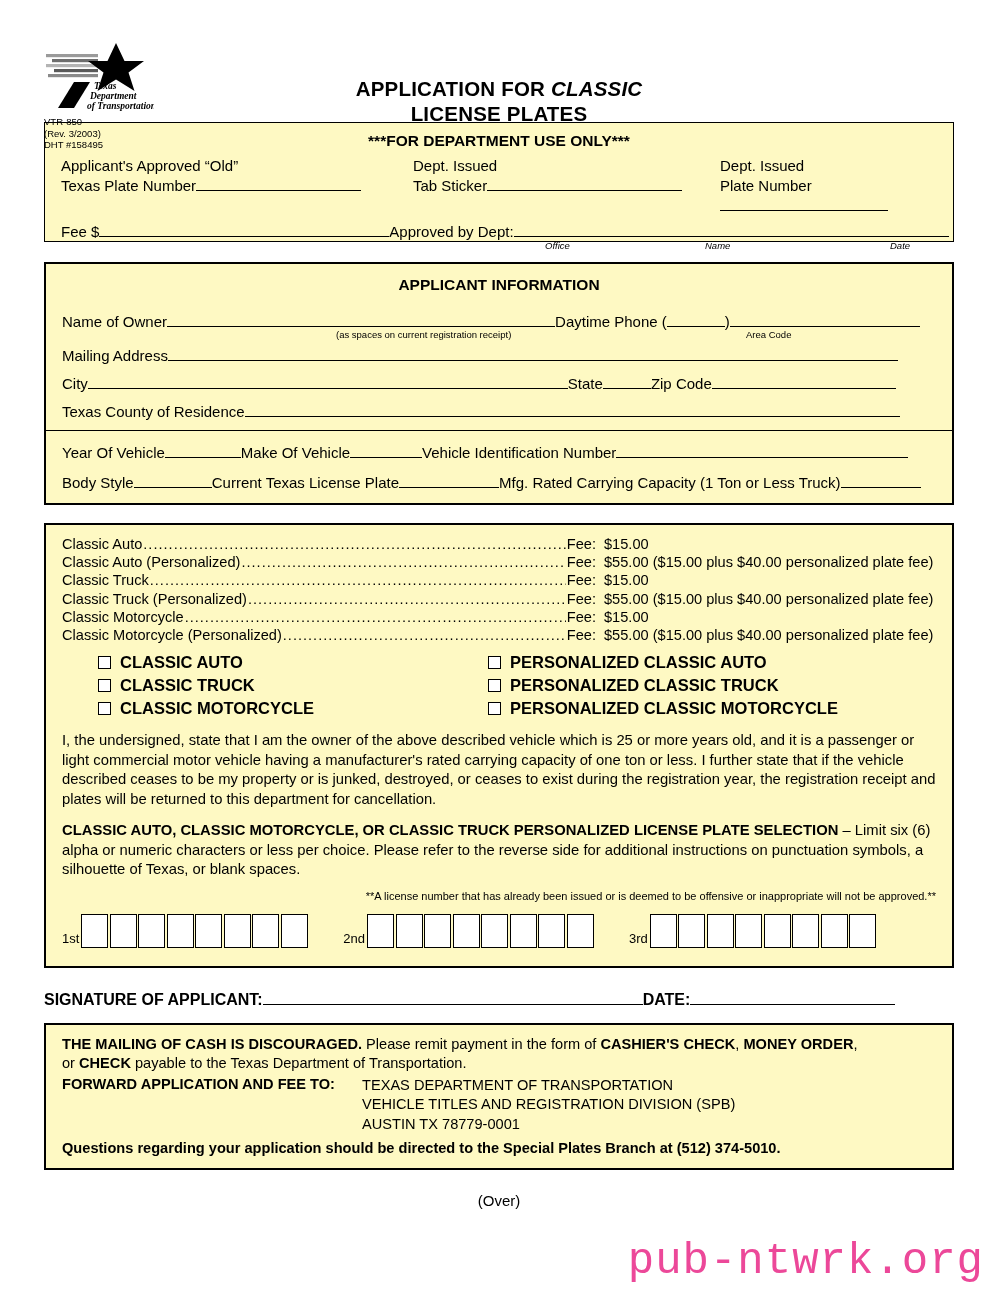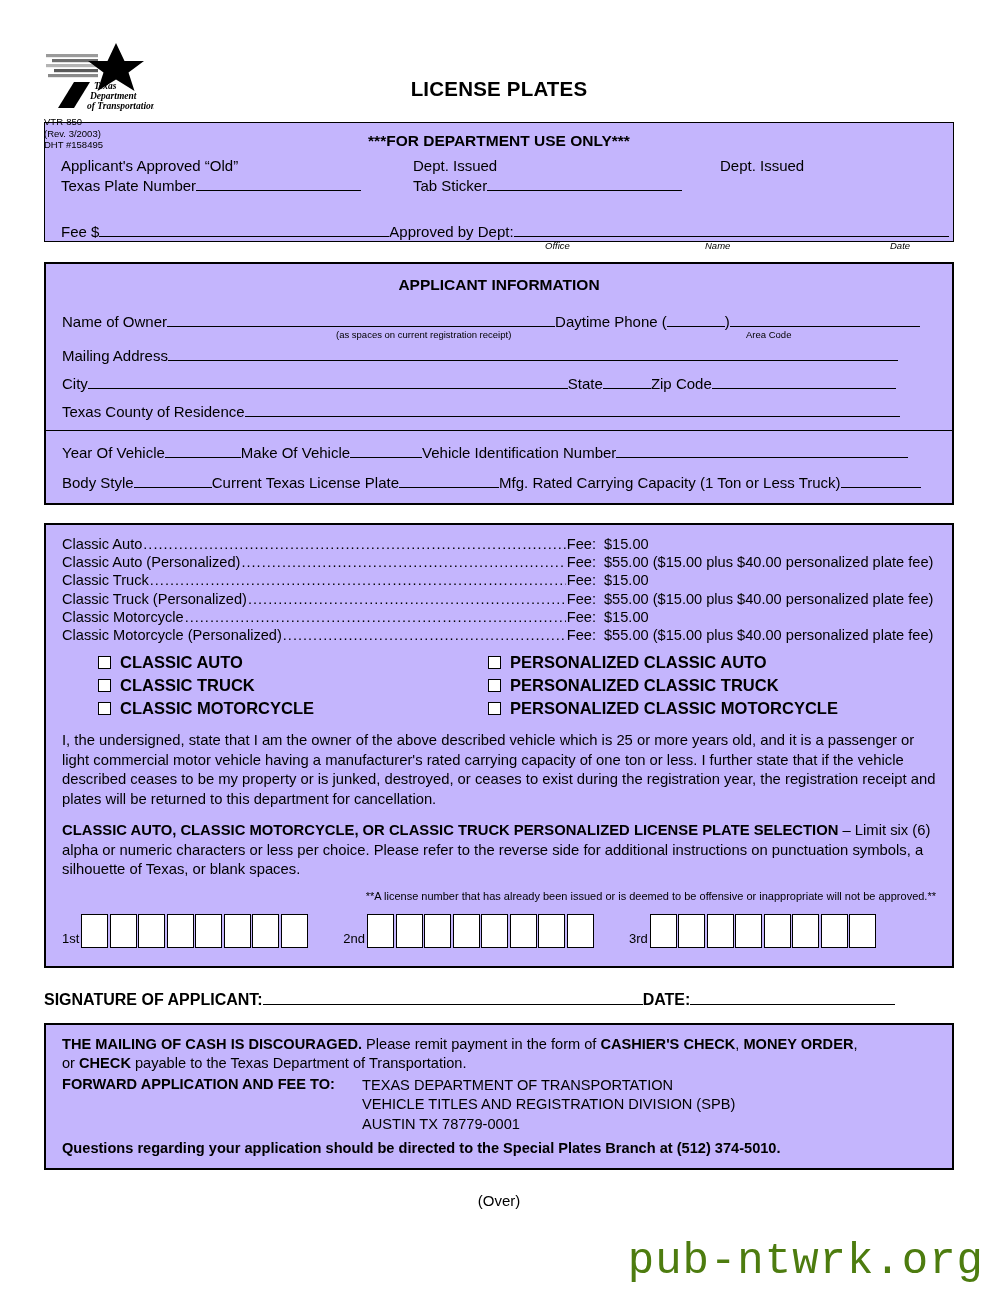--- a/index.html
+++ b/index.html
@@ -23,21 +23,21 @@
 
   .title-block {
     position: absolute; left: 0; right: 0; top: 76px;
     text-align: center;
     font-size: 20.5px; font-weight: bold; line-height: 25px;
     letter-spacing: 0.2px;
   }
   .title-block .it { font-style: italic; }
 
   
-  .box { border: 1.6px solid #000; margin: 0 44px; background: #c4b5fd; }
+  .box { border: 1.6px solid #000; margin: 0 44px; background: #fef9c3; }
   .box-thick { border-width: 2.4px; }
   .sec-title { text-align: center; font-weight: bold; font-size: 15.5px; padding-top: 9px; }
 
   
   .fill { display: inline-block; border-bottom: 1.1px solid #000; vertical-align: baseline; height: 15px; }
 
   
   #dept-use { margin-top: 12px; padding: 0 0 12px 0; height: 120px; }
   .du-grid { position: relative; height: 62px; margin-top: 6px; }
   .du-col { position: absolute; top: 0; font-size: 15px; line-height: 20px; }
@@ -96,21 +96,21 @@
   .mail-fwd { display: flex; margin-top: 2px; }
   .mail-fwd-lbl { font-weight: bold; font-size: 14.6px; flex: 0 0 300px; }
   .mail-addr { font-size: 14.6px; line-height: 19.5px; }
   .mail-q { font-weight: bold; font-size: 14.6px; margin-top: 6px; }
 
   .over { text-align: center; font-weight: normal; font-size: 15px; margin-top: 22px; }
 
   .watermark {
     position: absolute; right: 14px; bottom: 6px;
     font-family: "Liberation Mono", monospace;
-    font-size: 44px; color: #4d7c0f; letter-spacing: 1px;
+    font-size: 44px; color: #ec4899; letter-spacing: 1px;
     white-space: nowrap;
   }
 </style>
 </head>
 <body>
 
 <div class="page">
 
   <div class="header">
     <div class="logo-block">
@@ -135,20 +135,23 @@
         </svg>
       </div>
       <div class="logo-cap">
         <div>VTR-850</div>
         <div>(Rev. 3/2003)</div>
         <div>DHT #158495</div>
       </div>
     </div>
 
     <div class="title-block">
+      <div>
+        <span>APPLICATION FOR </span><span class="it">CLASSIC</span>
+      </div>
       <div>LICENSE PLATES</div>
     </div>
   </div>
 
   <div class="box" id="dept-use">
     <div class="sec-title">***FOR DEPARTMENT USE ONLY***</div>
 
     <div class="du-grid">
       <div class="du-col du-c1">
         <div>Applicant's Approved “Old”</div>
@@ -157,20 +160,23 @@
         </div>
       </div>
       <div class="du-col du-c2">
         <div>Dept. Issued</div>
         <div>
           <span>Tab Sticker</span><span class="fill" style="width:195px"></span>
         </div>
       </div>
       <div class="du-col du-c3">
         <div>Dept. Issued</div>
+        <div>
+          <span>Plate Number</span><span class="fill" style="width:168px"></span>
+        </div>
       </div>
     </div>
 
     <div class="du-fee">
       <span>Fee $</span><span class="fill" style="width:290px"></span><span>Approved by Dept:</span><span class="fill" style="width:435px"></span>
     </div>
     <div class="du-subrow" style="padding-left:16px">
       <span class="du-sub" style="left:500px">Office</span>
       <span class="du-sub" style="left:660px">Name</span>
       <span class="du-sub" style="left:845px">Date</span>

